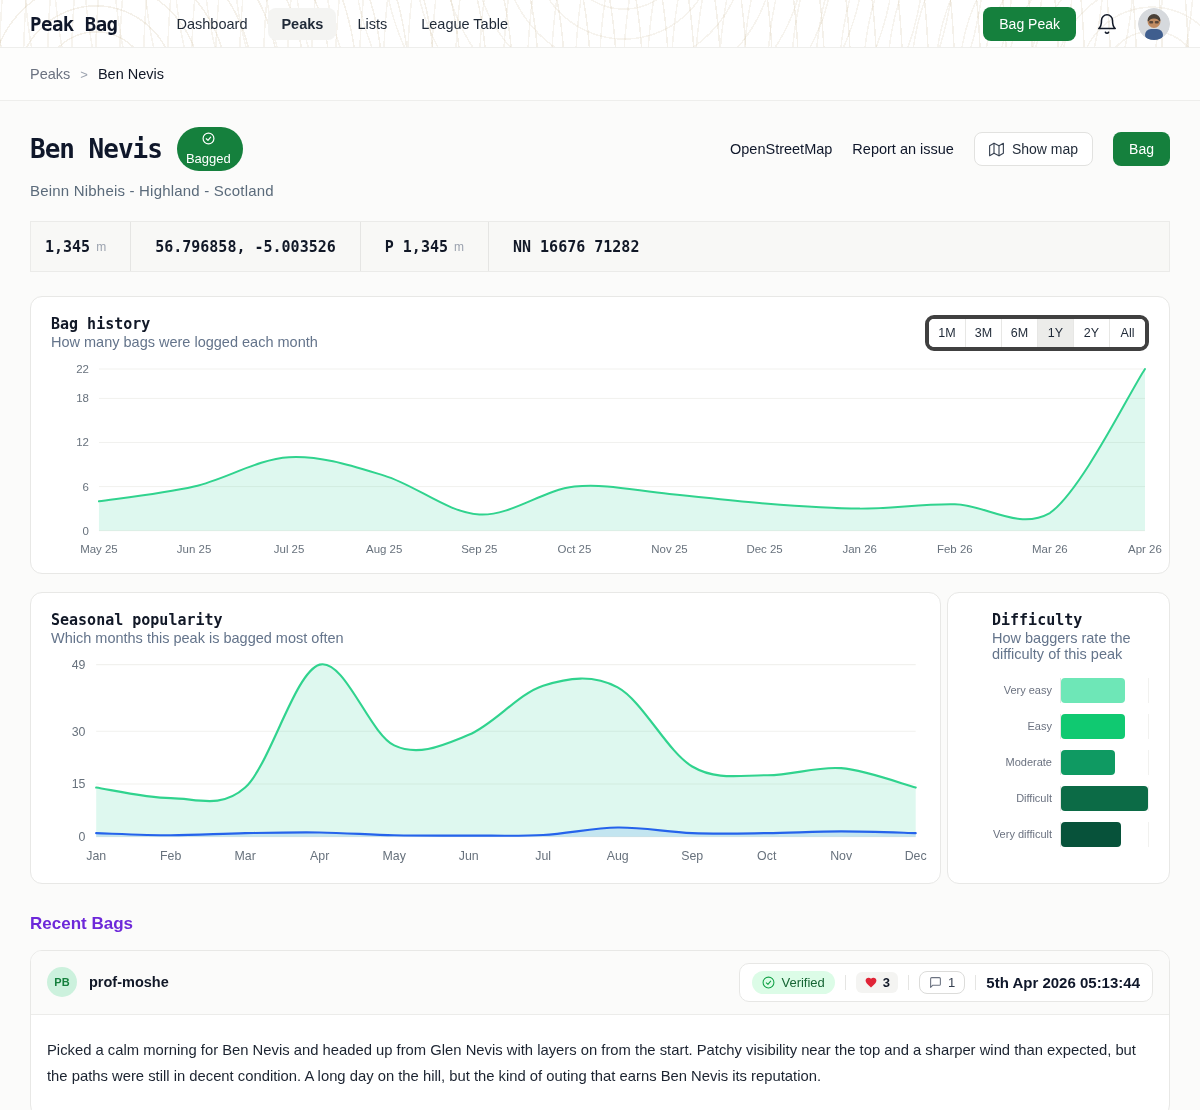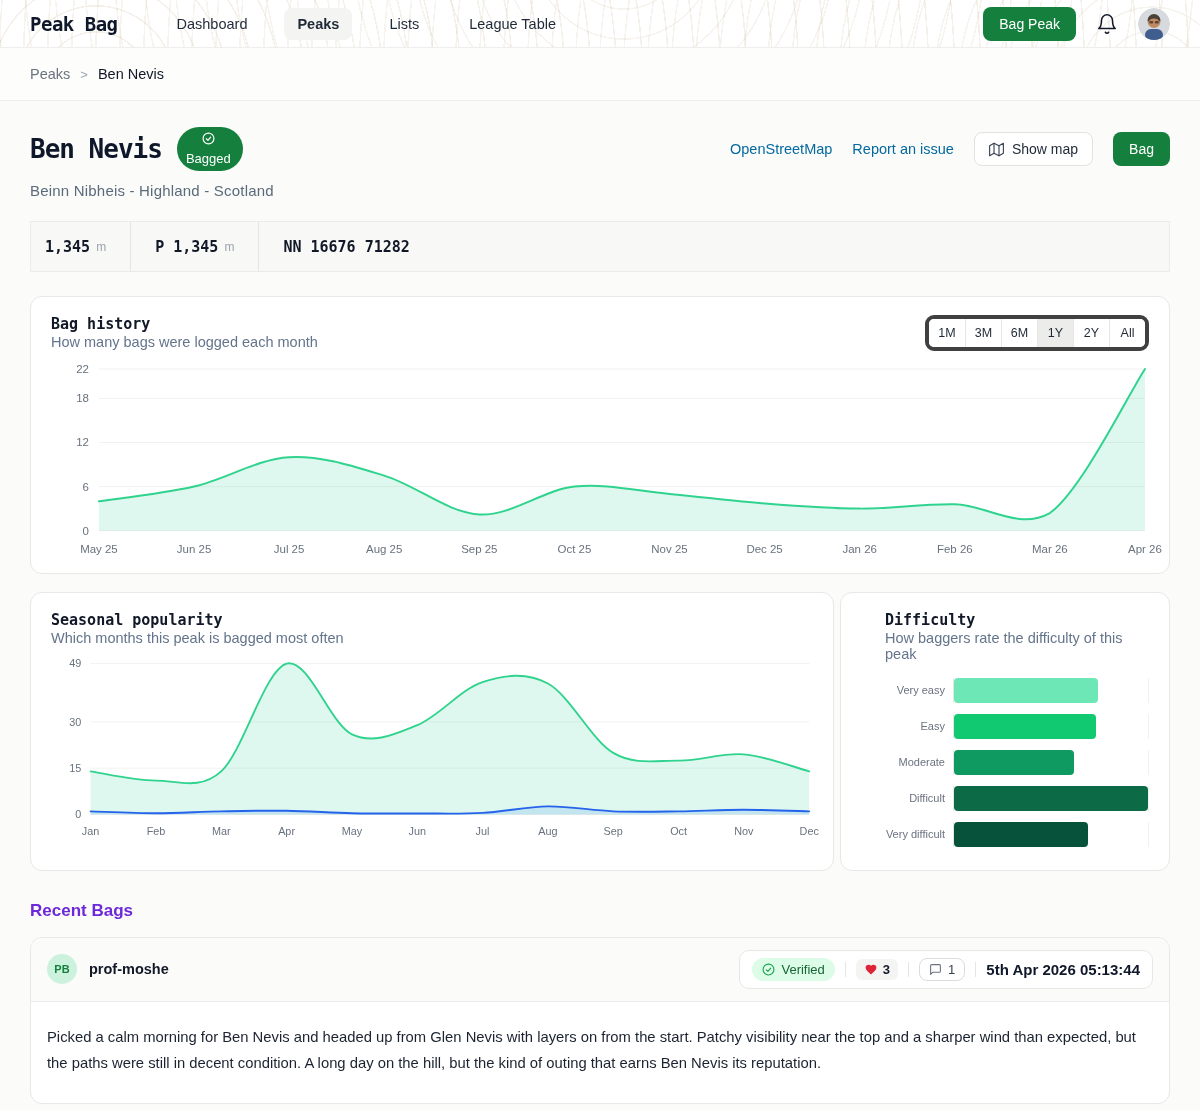--- a/index.html
+++ b/index.html
@@ -10,21 +10,21 @@
   header {
     height:48px; display:flex; align-items:center; padding:0 30px;
     border-bottom:1px solid #eeeeec;
     background-color:#ffffff;
     background-image:
       repeating-radial-gradient(circle at 8% 180%, rgba(196,176,138,0.18) 0 1.5px, transparent 1.5px 26px),
       repeating-radial-gradient(circle at 52% -110%, rgba(196,176,138,0.14) 0 1.5px, transparent 1.5px 30px),
       repeating-radial-gradient(circle at 96% 170%, rgba(196,176,138,0.14) 0 1.5px, transparent 1.5px 24px);
   }
   .logo { font-family:"DejaVu Sans Mono", monospace; font-weight:bold; font-size:19px; letter-spacing:-0.5px; color:#0f172a; cursor:pointer; }
-  nav { display:flex; align-items:center; margin-left:46px; gap:24px; }
+  nav { display:flex; align-items:center; margin-left:46px; gap:8px; }
   .nav-item { font-size:14.5px; color:#1f2937; padding:8px 13px; border-radius:8px; cursor:pointer; text-decoration:none; }
   .nav-item.active { background:#f4f4f2; font-weight:bold; }
   .header-right { margin-left:auto; display:flex; align-items:center; gap:20px; }
   .btn { border:none; border-radius:8px; font-size:14px; cursor:pointer; display:inline-flex; align-items:center; gap:8px; font-family:"Liberation Sans",sans-serif; }
   .btn-green { background:#15803d; color:#fff; padding:9px 16px; font-weight:500; }
   .btn-white { background:#fff; color:#1f2937; padding:8px 14px; border:1px solid #e2e2e0; font-weight:500; }
   .bell { display:inline-flex; cursor:pointer; }
   .avatar { width:32px; height:32px; border-radius:50%; overflow:hidden; display:inline-flex; cursor:pointer; }
 
   
@@ -34,21 +34,21 @@
   .breadcrumb-bar .current { color:#111827; }
 
   main { padding:0 30px; }
 
   
   .title-row { margin-top:26px; display:flex; align-items:center; }
   .title-left { display:flex; align-items:center; gap:15px; }
   h1 { font-family:"DejaVu Sans Mono", monospace; font-size:26px; font-weight:bold; color:#0f172a; letter-spacing:-1px; }
   .badge-bagged { background:#15803d; color:#fff; font-size:13px; font-weight:500; border-radius:999px; padding:5px 12px 5px 9px; display:inline-flex; align-items:center; gap:6px;flex-direction:column; }
   .title-actions { margin-left:auto; display:flex; align-items:center; gap:20px; }
-  .title-actions a { color:#0369a1; font-size:14.5px; text-decoration:none; cursor:pointer; }
+  .title-actions a { color:#0f172a; font-size:14.5px; text-decoration:none; cursor:pointer; }
   .subtitle { margin-top:11px; font-size:15px; color:#5b6b7b; letter-spacing:0.2px; }
 
   
   .stats-strip { margin-top:22px; display:flex; align-items:stretch; border:1px solid #ebebe9; background:#f8f8f6; height:51px; }
   .stat { display:flex; align-items:center; padding:0 24px; border-right:1px solid #e5e5e3; }
   .stat:first-child { padding-left:14px; }
   .stat:last-child { border-right:none; }
   .stat-value { font-family:"DejaVu Sans Mono", monospace; font-weight:bold; font-size:15px; color:#111827; }
   .stat-unit { font-size:12px; color:#9ca3af; margin-left:6px; }
   .stat-unit:empty { display:none; }
@@ -64,21 +64,21 @@
   .segmented { margin-left:auto; display:flex; border:4px solid #404040; border-radius:9px; overflow:hidden; background:#fff; }
   .seg-btn { width:36px; height:28px; background:#fff; border:none; border-left:1px solid #e7e7e5; font-size:12.5px; color:#1f2937; cursor:pointer; font-family:"Liberation Sans",sans-serif; }
   .seg-btn:first-child { border-left:none; }
   .seg-btn.active { background:#ececea; }
 
   svg.chart { display:block; width:100%; overflow:visible; margin-top:10px; }
   svg.chart text { font-family:"Liberation Sans", sans-serif; font-size:11.5px; fill:#68727d; }
 
   .two-col { margin-top:18px; display:flex; gap:6px; }
   #seasonal-card { flex:1; }
-  #difficulty-card { width:330px;padding-left:44px; }
+  #difficulty-card { width:223px;padding-left:44px; }
 
   
   .diff-rows { margin-top:16px; }
   .diff-row { display:flex; align-items:center; margin-bottom:11px; }
   .diff-label { width:68px; text-align:right; font-size:11px; color:#6b7280; padding-right:8px; flex:none; }
   .diff-track { flex:1; border-left:1px solid #e6e6e4; border-right:1px solid #f1f1ef; align-self:stretch; display:flex; align-items:center; }
   .diff-bar { height:25px; border-radius:4px; }
 
   
   .recent-heading { margin-top:30px; font-size:17px; font-weight:bold; color:#6d28d9; }
@@ -161,20 +161,24 @@
       </button>
       <button class="btn btn-green">Bag</button>
     </div>
   </div>
   <p class="subtitle">Beinn Nibheis - Highland - Scotland</p>
 
   <div class="stats-strip">
     <div class="stat">
       <span class="stat-value">1,345</span>
       <span class="stat-unit">m</span>
+    </div>
+    <div class="stat">
+      <span class="stat-value">56.796858, -5.003526</span>
+
     </div>
     <div class="stat">
       <span class="stat-value">P 1,345</span>
       <span class="stat-unit">m</span>
     </div>
     <div class="stat">
       <span class="stat-value">NN 16676 71282</span>
 
     </div>
   </div>

